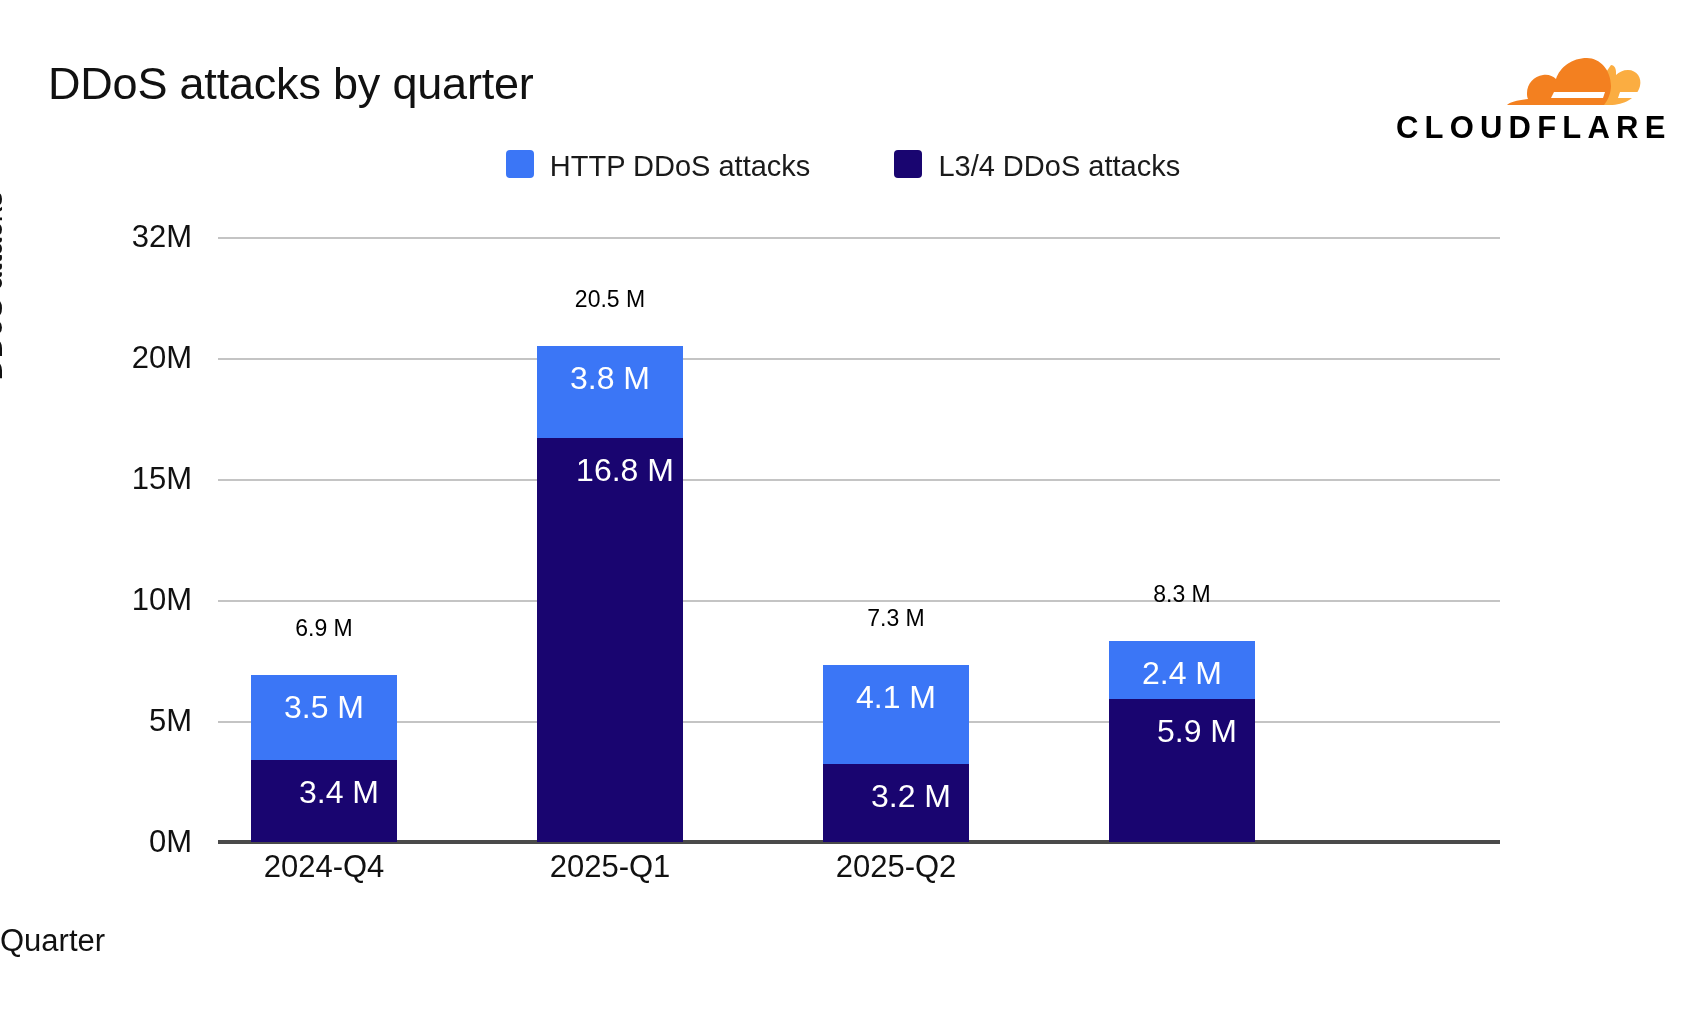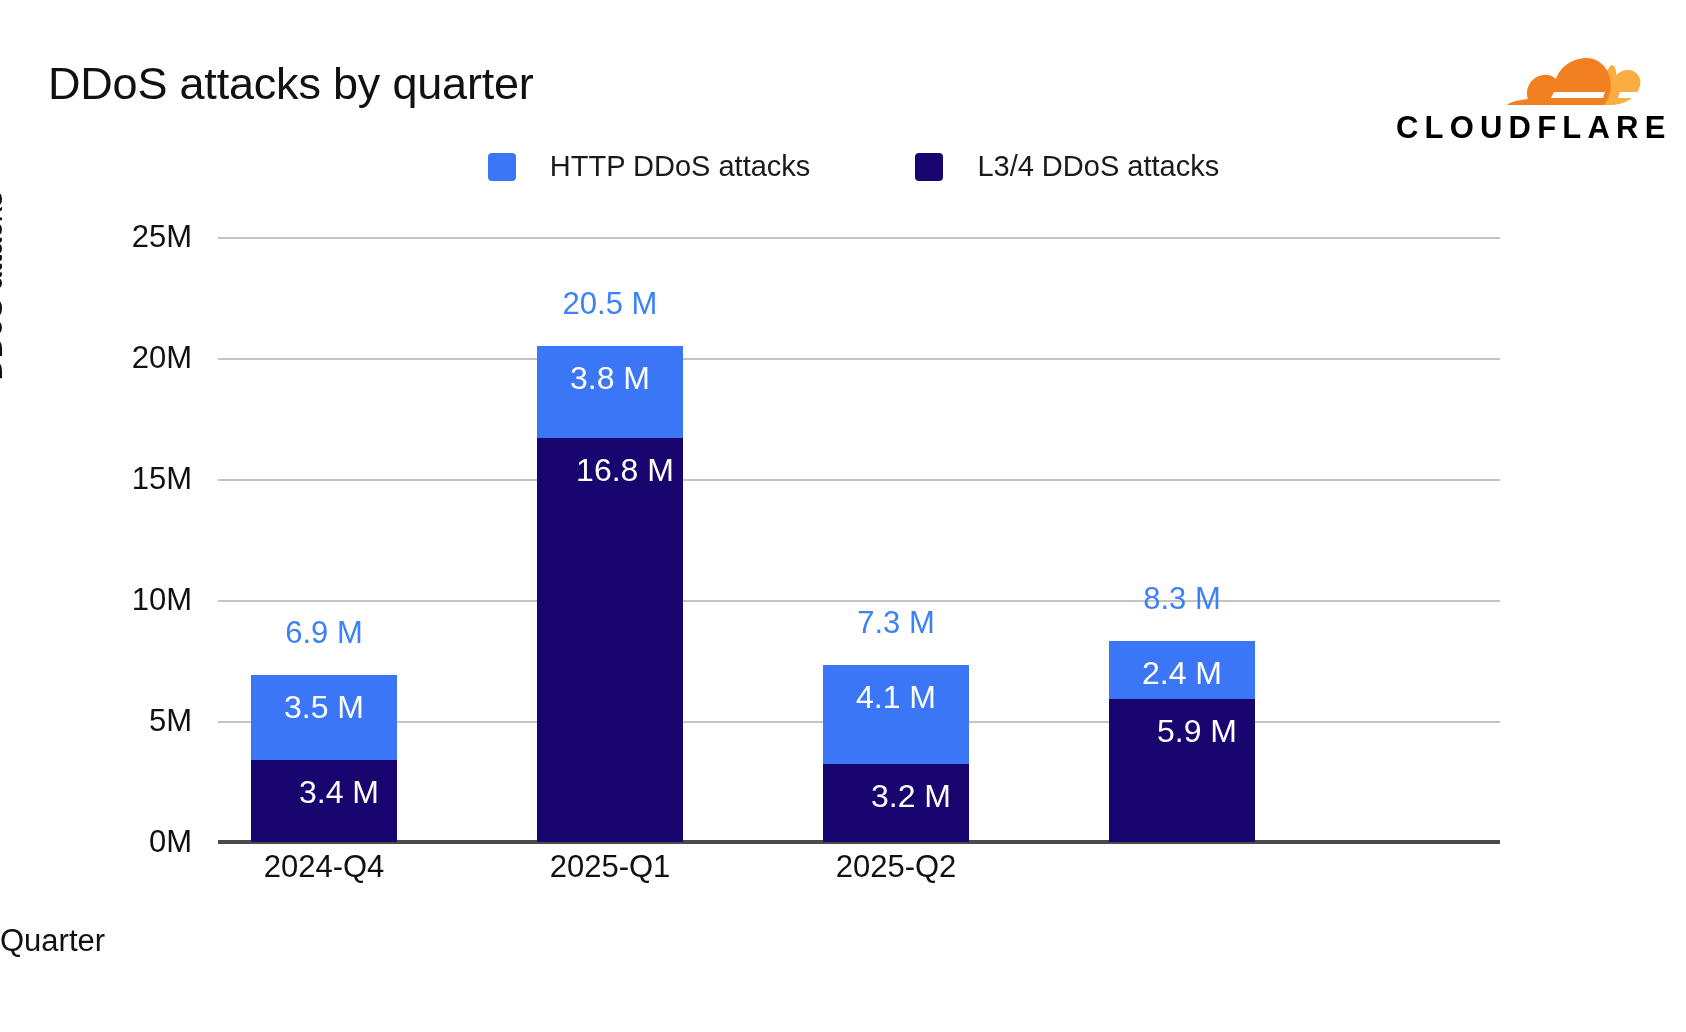--- a/index.html
+++ b/index.html
@@ -62,23 +62,21 @@
     left: 0;
     top: 150px;
     width: 1686px;
     display: flex;
     justify-content: center;
     align-items: center;
     gap: 84px;
   }
   .legend-entry {
     display: flex;
-    align-items: center;
-    gap: 34px;
-    margin-left: 21px;
+    gap: 16px;
   }
   .legend-swatch {
     width: 28px;
     height: 28px;
     border-radius: 4px;
   }
   .legend-label {
     font-size: 29px;
     color: #1a1a1a;
     white-space: nowrap;
@@ -162,22 +160,22 @@
     padding-top: 14px;
     white-space: nowrap;
   }
   .seg-http { background: #3b76f6; }
   .seg-l34  { background: #190570; padding-left: 30px; }
 
   .total-label {
     position: absolute;
     left: 50%;
     transform: translateX(-50%);
-    font-size: 31px;
-    color: #3b82f6;
+    font-size: 23px;
+    color: #000000;
     white-space: nowrap;
   }
 
   .xcat {
     position: absolute;
     top: 612px;
     width: 260px;
     text-align: center;
     font-size: 31px;
     color: #111111;
@@ -205,21 +203,21 @@
     <span class="legend-label">HTTP DDoS attacks</span>
   </div>
   <div class="legend-entry">
     <span class="legend-swatch" style="background:#190570"></span>
     <span class="legend-label">L3/4 DDoS attacks</span>
   </div>
 </div>
 
 <div id="ylabel">DDoS attacks</div>
 
-<div class="ytick" style="top:237px">25M</div>
+<div class="ytick" style="top:237px">32M</div>
 <div class="ytick" style="top:358px">20M</div>
 <div class="ytick" style="top:479px">15M</div>
 <div class="ytick" style="top:600px">10M</div>
 <div class="ytick" style="top:721px">5M</div>
 <div class="ytick" style="top:842px">0M</div>
 
 <div id="plot">
 
   <div class="gridline" style="top:0px"></div>
   <div class="gridline" style="top:121px"></div>

